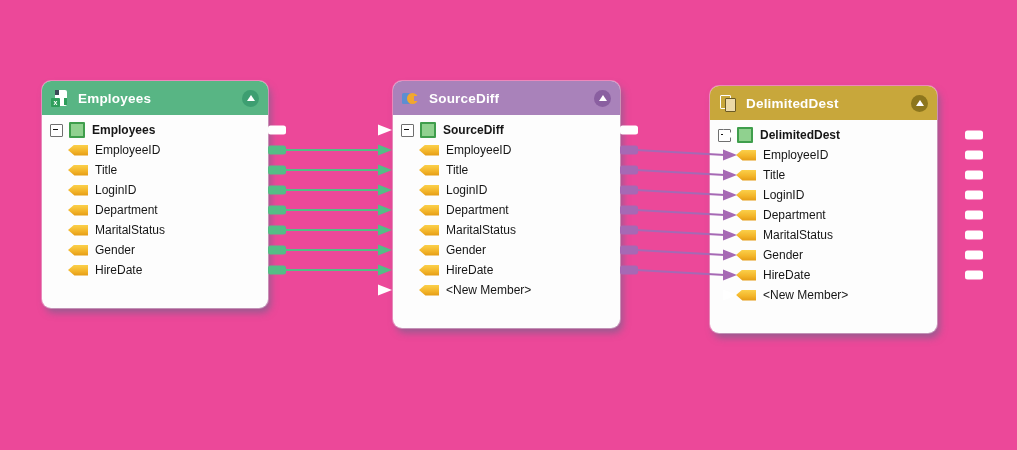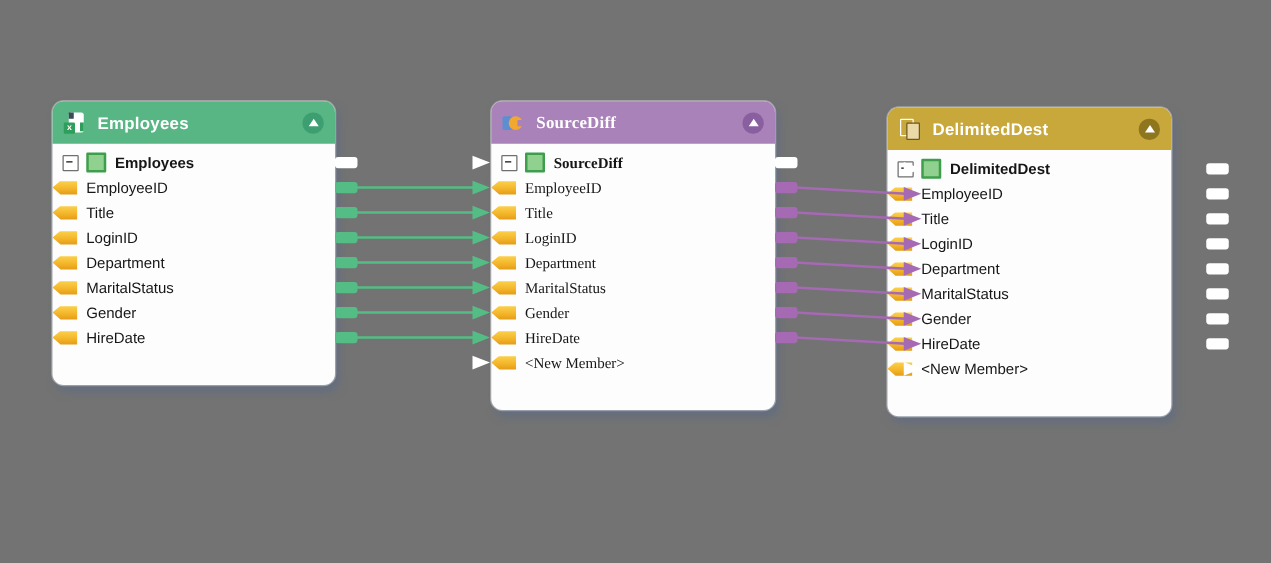--- a/index.html
+++ b/index.html
@@ -2,40 +2,40 @@
 <html><head>
 <meta charset="utf-8">
 <style>
   html,body{margin:0;padding:0;}
   body{font-family:"Liberation Sans",sans-serif;}
   .canvas{position:relative;width:1017px;height:450px;background:#b2c3d8;overflow:hidden;}
   #connector-layer{position:absolute;left:0;top:0;z-index:3;}
   .comp{position:absolute;z-index:2;border-radius:9px;background:#fdfdfd;
         box-shadow:0 0 0 1px rgba(255,255,255,.35), 3px 5px 7px rgba(88,106,136,.55);}
   .comp-0{left:42px;top:81px;width:226px;height:227px;}
-  .comp-1{left:393px;top:81px;width:227px;height:247px;font-family:Liberation Serif, serif;}
+  .comp-1{left:393px;top:81px;width:227px;height:247px;}
   .comp-2{left:710px;top:86px;width:227px;height:247px;}
   .hdr{height:34px;border-radius:9px 9px 0 0;background:var(--hdr);
        display:flex;align-items:center;padding:0 9px;}
   .htitle{color:#fff;font-size:13.5px;font-weight:bold;margin-left:9px;flex:1;
           white-space:nowrap;letter-spacing:.2px;}
   .collapse{width:17px;height:17px;border-radius:50%;background:var(--hdr-dark);
             display:flex;align-items:center;justify-content:center;flex:0 0 auto;cursor:pointer;}
   .tri{width:0;height:0;border-left:4.5px solid transparent;border-right:4.5px solid transparent;
        border-bottom:6.5px solid #ffffff;margin-top:-1px;}
   .body{padding-top:5px;}
   .row{display:flex;align-items:center;height:20px;font-size:12px;color:#161616;}
   .root-row{padding-left:8px;font-weight:bold;}
   .expander{position:relative;width:11px;height:11px;background:#fff;border:1px solid #6f6f6f;
             border-radius:1px;flex:0 0 auto;}
   .expander::after{content:'';position:absolute;left:2px;top:4px;width:5px;height:1px;background:#111;}
   .root-icon{width:12px;height:12px;background:#90d18f;border:2px solid #3f9e4c;border-radius:1px;
              margin-left:6px;flex:0 0 auto;}
   .root-label{margin-left:7px;white-space:nowrap;}
-  .field-row{}
+  .field-row{padding-left:26px;}
   .field-icon{width:20px;height:11px;flex:0 0 auto;
               clip-path:polygon(0 50%,32% 0,100% 0,100% 100%,32% 100%);
               background:linear-gradient(180deg,#fbd04a 0%,#f3b52a 55%,#e39a14 100%);}
   .field-label{margin-left:7px;white-space:nowrap;}
   
   .hico{position:relative;width:18px;height:17px;flex:0 0 auto;}
   .xl-page{position:absolute;left:4px;top:0;width:12px;height:16px;background:#fff;border-radius:2px;}
   .xl-page::before{content:'';position:absolute;left:0;top:0;width:4px;height:5px;background:#3c4a56;}
   .xl-box{position:absolute;left:0;bottom:0;width:9px;height:9px;background:#2e9e5b;color:#fff;
           font-size:7px;line-height:9px;font-weight:bold;text-align:center;border-radius:1px;}
@@ -44,21 +44,21 @@
   .sd-orange{position:absolute;left:5px;top:3px;width:11px;height:11px;background:#f2a72e;border-radius:50%;}
   .sd-orange::after{content:'';position:absolute;right:-1px;top:3px;width:5px;height:5px;background:var(--hdr);}
   .dd-back{position:absolute;left:1px;top:0;width:9px;height:12px;border:1.5px solid #fff;
            border-radius:1px;background:transparent;}
   .dd-front{position:absolute;left:6px;top:3px;width:9px;height:12px;background:#ecd9a8;
             border:1.5px solid #6b5a25;border-radius:1px;}
 </style>
 </head>
 <body>
 
-<div class="canvas" style="background: #737373;">
+<div class="canvas" style="background: #ec4899;">
 
   <div class="comp comp-0" style="--hdr: #58b584; --hdr-dark: #3d9e71;">
     <div class="hdr">
       <span class="hico">
         <span class="xl-page"></span>
           <span class="xl-box">x</span>
           <span class="xl-bar"></span>
       </span>
       <span class="htitle">Employees</span>
       <span class="collapse">

